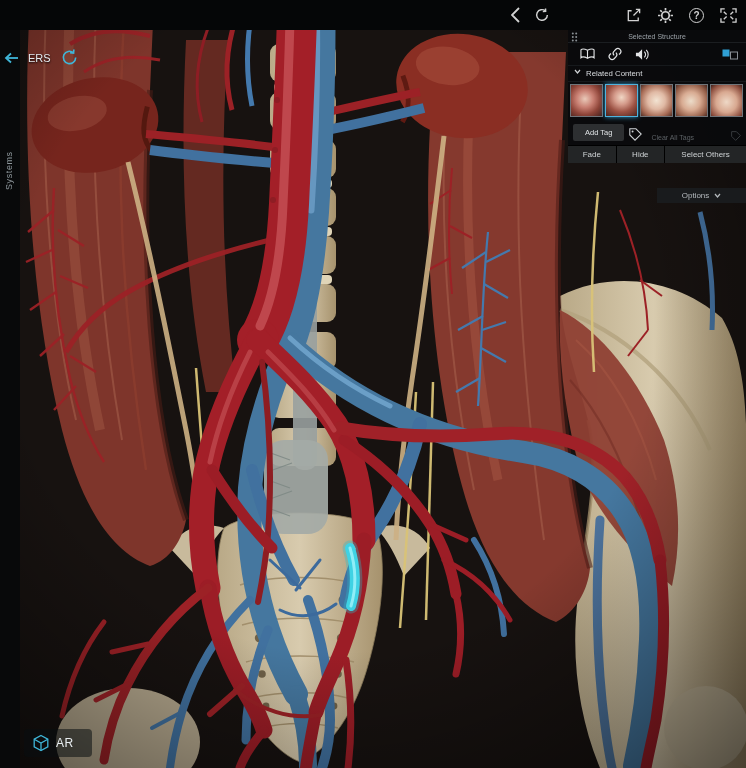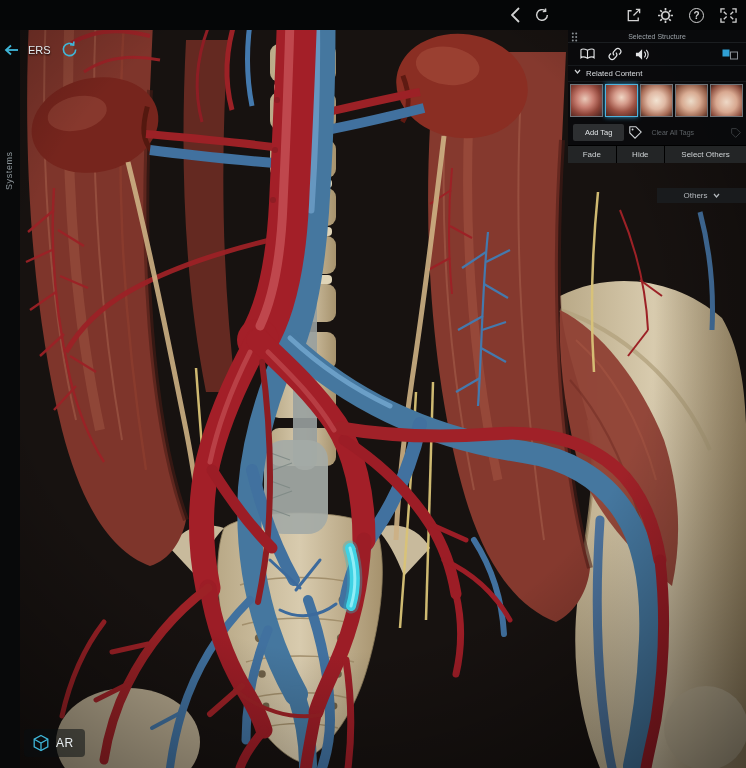--- a/index.html
+++ b/index.html
@@ -16,21 +16,21 @@
   .ic { display:inline-flex; align-items:center; justify-content:center; cursor:pointer; }
   .help-circle { width:15px; height:15px; border:1.3px solid #d2d2d2; border-radius:50%;
     color:#d2d2d2; font-size:10px; font-weight:700; display:flex; align-items:center; justify-content:center; }
 
   
   .left-rail { position:absolute; left:0; top:30px; bottom:0; width:20px; background:#08090a; z-index:10; }
   .systems-label { position:absolute; left:4px; top:160px; transform-origin:0 0; transform:rotate(-90deg);
     font-size:9px; color:#8e979c; letter-spacing:.6px; white-space:nowrap; display:inline-block; }
 
   
-  .nav-overlay { position:absolute; left:4px; top:40px; z-index:20; display:flex; align-items:center; gap:9px; }
+  .nav-overlay { position:absolute; left:4px; top:48px; z-index:20; display:flex; align-items:center; gap:9px; }
   .breadcrumb-label { font-size:11px; color:#e4eaee; text-shadow:0 1px 2px #000; }
 
   
   .panel { position:absolute; top:30px; right:0; width:178px; background:rgba(9,11,13,.95); z-index:30; }
   .p-header { height:13px; display:flex; align-items:center; justify-content:center; position:relative;
     font-size:7px; color:#9aa1a7; border-bottom:1px solid #1b1e21; }
   .p-drag { position:absolute; left:3px; top:2px; }
   .p-title-row { position:relative; padding:4px 24px 3px 4px; display:flex; align-items:flex-start; gap:3px;
     border-bottom:1px solid #16191c; }
   .p-chev { margin-top:2px; }
@@ -42,36 +42,36 @@
   .p-related { display:flex; align-items:flex-start; gap:5px; padding:3px 6px; font-size:7.8px; color:#d9dde0;
     border-bottom:1px solid #16191c; }
   .p-thumbs { display:flex; gap:2px; padding:2px 2px 3px 2px; }
   .thumb { width:33px; height:33px; border:1px solid #70757a; cursor:pointer; }
   .thumb.selected { border:1.5px solid #4fb3dd; box-shadow:0 0 5px #2f96c8; }
   .t1 { background:radial-gradient(circle at 45% 45%, #e9c9b8 0%, #c87f72 35%, #8e4438 65%, #45201b 100%); }
   .t2 { background:radial-gradient(circle at 50% 40%, #f0d6c4 0%, #d49a8a 30%, #9c5244 60%, #4a231d 100%); }
   .t3 { background:radial-gradient(circle at 50% 50%, #f2e3d2 0%, #e0b9a4 40%, #a66a54 75%, #533026 100%); }
   .t4 { background:radial-gradient(circle at 48% 52%, #ecdcc9 0%, #d8ab92 40%, #96604a 75%, #47251c 100%); }
   .t5 { background:radial-gradient(circle at 50% 55%, #eed8c6 0%, #d8a890 45%, #8e5040 80%, #402019 100%); }
-  .p-tags { display:flex; align-items:center; gap:5px; padding:4px 5px; border-bottom:1px solid #000; }
+  .p-tags { display:flex; align-items:flex-end; gap:5px; padding:4px 5px; border-bottom:1px solid #000; }
   .btn-addtag { background:#2d2f31; border:none; border-radius:2px; color:#dfe2e4; font-size:7.5px;
     font-family:inherit; padding:4px 12px; cursor:pointer; }
   .clear-tags { font-size:7px; color:#5b6064; margin-left:4px; cursor:default; }
   .tag-right { margin-left:auto; opacity:.55; }
   .p-actions { display:flex; }
   .p-actions button { flex:1; background:#232526; border:none; border-right:1px solid #000; color:#cfd3d5;
     font-size:8px; font-family:inherit; height:17px; cursor:pointer; }
   .p-actions button:last-child { border-right:none; flex:1.7; }
 
   .options-bar { position:absolute; top:188px; right:0; width:89px; height:15px; background:#191b1d; z-index:30;
     display:flex; align-items:center; justify-content:center; gap:5px; font-size:8px; color:#b4b9bd; cursor:pointer; }
 
   
   .ar-button { position:absolute; left:24px; bottom:11px; z-index:20; display:flex; align-items:center; gap:6px;
-    background:rgba(10,14,16,.55); border:none; border-radius:4px; padding:5px 11px 5px 8px; cursor:pointer; }
+    background:rgba(10,14,16,.55); border:none; border-radius:4px; padding:5px 18px 5px 8px; cursor:pointer; }
   .ar-label { font-size:12px; color:#e8edf0; letter-spacing:.5px; }
 </style>
 </head>
 <body>
 
 <div class="app">
 
   <svg class="scene" width="746" height="768" viewBox="0 0 746 768">
     <defs>
       <linearGradient id="boneg" x1="0" y1="0" x2="1" y2="0">
@@ -414,21 +414,21 @@
     </div>
 
     <div class="p-actions">
       <button>Fade</button>
       <button>Hide</button>
       <button>Select Others</button>
     </div>
   </aside>
 
   <div class="options-bar">
-    <span>Others</span>
+    <span>Options</span>
     <span class="ic">
       <svg width="7" height="5" viewBox="0 0 7 5" fill="none">
           <path d="M1 1 L3.5 4 L6 1" stroke="#b4b9bd" stroke-width="1.2"></path>
         </svg>
     </span>
   </div>
 
   <button class="ar-button">
     <span class="ic">
       <svg width="18" height="18" viewBox="0 0 18 18" fill="none" stroke="#3fb6d8" stroke-width="1.3">

